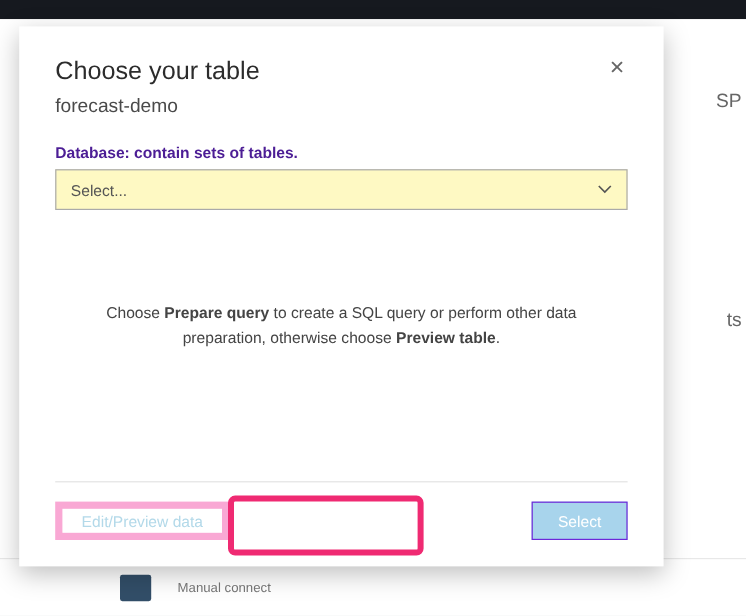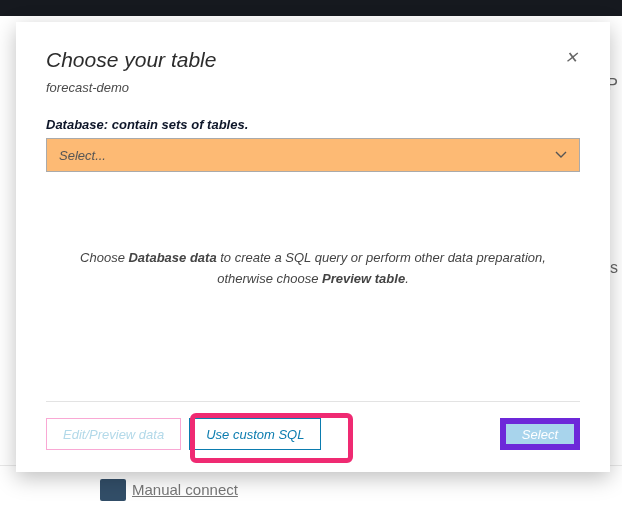--- a/index.html
+++ b/index.html
@@ -47,77 +47,75 @@
     .bg-bottom {
       position: absolute;
       bottom: 0;
       left: 0;
       right: 0;
       height: 48px;
       border-top: 1px solid #e8e8e8;
       display: flex;
       align-items: center;
       padding-left: 100px;
-      gap: 6px;
+      gap: 22px;
       color: #777;
-      font-size: 15px;
-      text-decoration: underline;
+      font-size: 11px;
     }
     .bg-icon {
       width: 26px;
       height: 22px;
       background: #324e68;
       border-radius: 2px;
       position: relative;
     }
     .modal {
       position: absolute;
       left: 16px;
       top: 22px;
-      width: 594px;
+      width: 537px;
       height: 450px;
       background: #ffffff;
       box-shadow: 0 6px 20px rgba(0,0,0,0.25);
       display: flex;
       flex-direction: column;
       padding: 26px 30px 22px 30px;
-      font-style: italic;
     }
     .modal-header {
       display: flex;
       justify-content: space-between;
       align-items: flex-start;
     }
     .modal-title {
       font-size: 21px;
       font-weight: 400;
       color: #2c2c2c;
     }
     .close-icon {
       font-size: 16px;
       color: #666;
       cursor: pointer;
       line-height: 1;
       padding: 2px;
     }
     .subtitle {
       margin-top: 8px;
-      font-size: 13px;
+      font-size: 16px;
       color: #4a4a4a;
     }
     .section-label {
       margin-top: 22px;
       font-size: 13px;
       font-weight: 700;
-      color: #0f172a;
+      color: #4c1d95;
     }
     .select-box {
       margin-top: 6px;
       border: 1px solid #aaa;
-      background: #fdba74;
+      background: #fef9c3;
       height: 34px;
       display: flex;
       align-items: center;
       justify-content: space-between;
       padding: 0 12px;
       cursor: pointer;
       color: #555;
       font-size: 13px;
     }
     .chevron-down {
@@ -155,32 +153,32 @@
       padding: 0 16px;
       font-size: 13px;
       display: inline-flex;
       align-items: center;
       justify-content: center;
       border: 1px solid transparent;
       cursor: pointer;
       background: #fff;
     }
     .btn-ghost-disabled {
-      border: 1px solid #f9a8d4;
+      border: 6px solid #f9a8d4;
       color: #b3d9e9;
       cursor: default;
     }
     .btn-outline {
       border: 1px solid #0b7caf;
       color: #0b7caf;
     }
     .btn-primary-disabled {
       background: #a8d4ec;
       color: #ffffff;
-      border: 6px solid #6d28d9;
+      border: 1px solid #6d28d9;
       min-width: 80px;
       cursor: default;
     }
     .spacer {
       flex: 1;
     }
     .highlight-ring {
       position: absolute;
       border: 5px solid #ef2a72;
       border-radius: 6px;
@@ -216,24 +214,23 @@
   <div class="select-box">
     <span>Select...</span>
     <span class="chevron-down">
       <svg viewBox="0 0 12 8">
           <path d="M1 1 L6 6 L11 1" stroke="#555" stroke-width="1.4" fill="none"></path>
         </svg>
     </span>
   </div>
 
   <div class="helper-text">
-    <span>Choose </span><b>Database data</b><span> to create a SQL query or perform other data preparation, otherwise choose </span><b>Preview table</b><span>.</span>
+    <span>Choose </span><b>Prepare query</b><span> to create a SQL query or perform other data preparation, otherwise choose </span><b>Preview table</b><span>.</span>
   </div>
 
   <div class="modal-footer">
     <div class="btn btn-ghost-disabled">Edit/Preview data</div>
-    <div class="btn btn-outline">Use custom SQL</div>
     <div class="spacer"></div>
     <div class="btn btn-primary-disabled">Select</div>
   </div>
 </div>
 
 <div class="highlight-ring"></div>
 
 </body></html>

